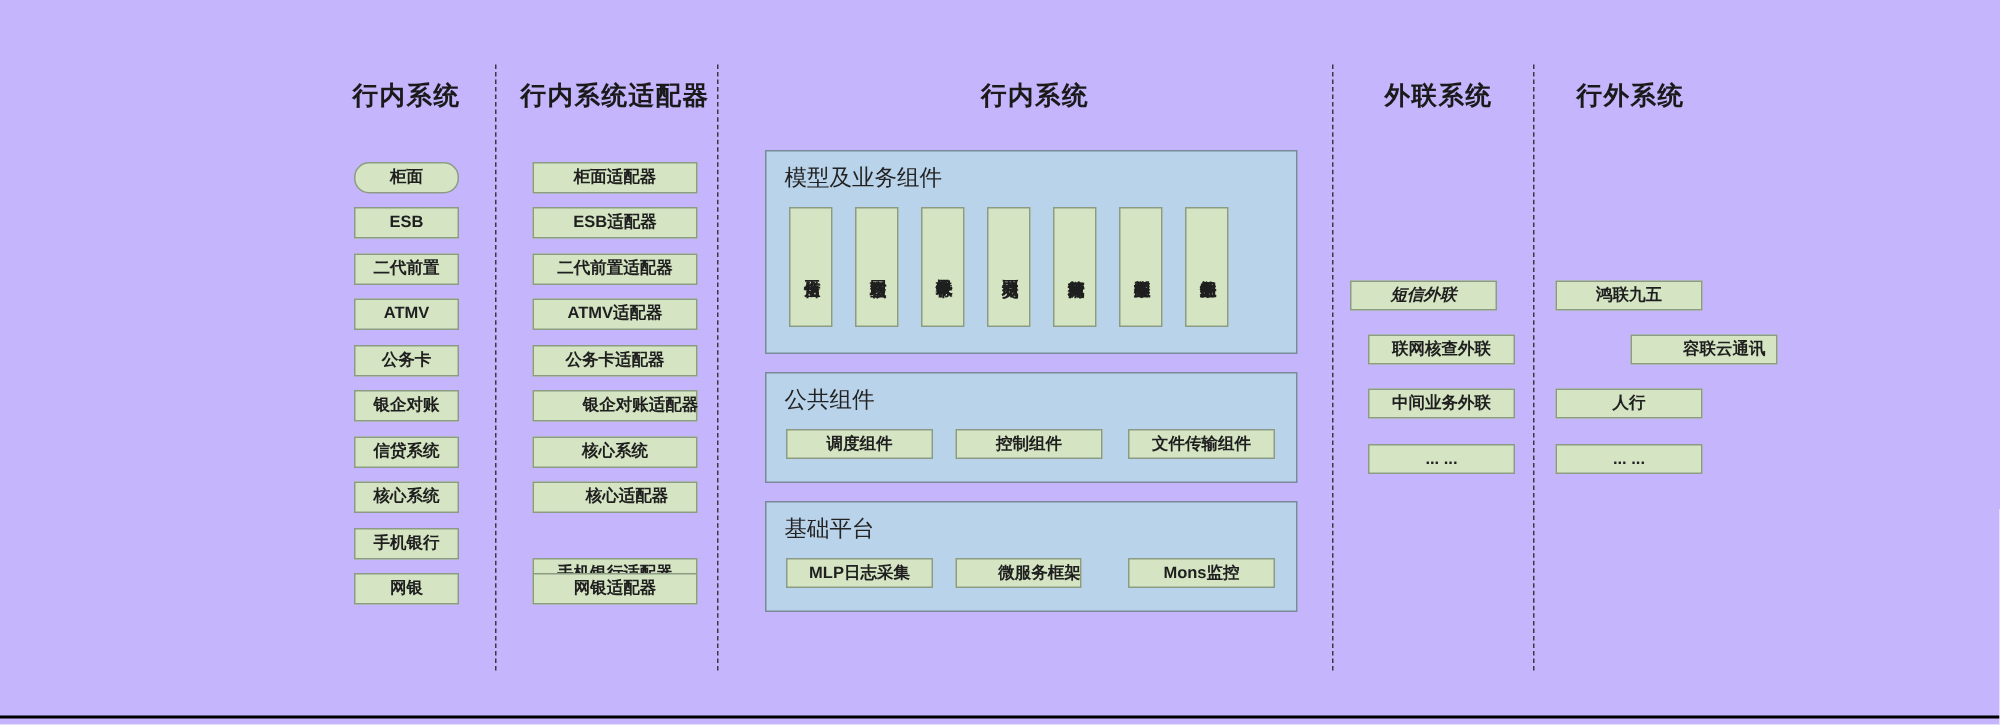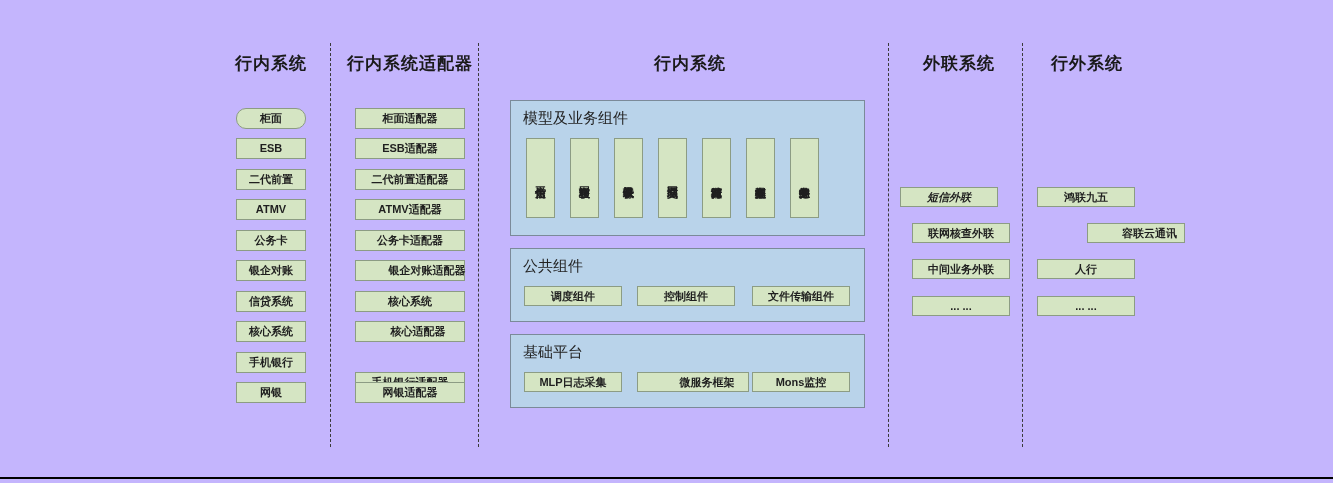--- a/index.html
+++ b/index.html
@@ -135,21 +135,21 @@
     <div class="panel-title">公共组件</div>
   </div>
   <div class="node" style="left:524px; top:286px; width:98px; height:20px;">调度组件</div>
   <div class="node" style="left:637px; top:286px; width:98px; height:20px;">控制组件</div>
   <div class="node" style="left:752px; top:286px; width:98px; height:20px;">文件传输组件</div>
 
   <div class="panel" style="left:510px; top:334px; width:355px; height:74px;">
     <div class="panel-title">基础平台</div>
   </div>
   <div class="node" style="left:524px; top:372px; width:98px; height:20px;">MLP日志采集</div>
-  <div class="node" style="left:637px; top:372px; width:112px; height:20px;padding-left:28px;">微服务框架</div>
+  <div class="node" style="left:637px; top:372px; width:84px; height:20px;padding-left:28px;">微服务框架</div>
   <div class="node" style="left:752px; top:372px; width:98px; height:20px;">Mons监控</div>
 
   <div class="node" style="left:900px; top:187px; width:98px; height:20px;font-style:italic;">短信外联</div>
   <div class="node" style="left:912px; top:223px; width:98px; height:20px;">联网核查外联</div>
   <div class="node" style="left:912px; top:259px; width:98px; height:20px;">中间业务外联</div>
   <div class="node" style="left:912px; top:296px; width:98px; height:20px;">... ...</div>
 
   <div class="node" style="left:1037px; top:187px; width:98px; height:20px;">鸿联九五</div>
   <div class="node" style="left:1087px; top:223px; width:98px; height:20px;padding-left:27px;">容联云通讯</div>
   <div class="node" style="left:1037px; top:259px; width:98px; height:20px;">人行</div>

